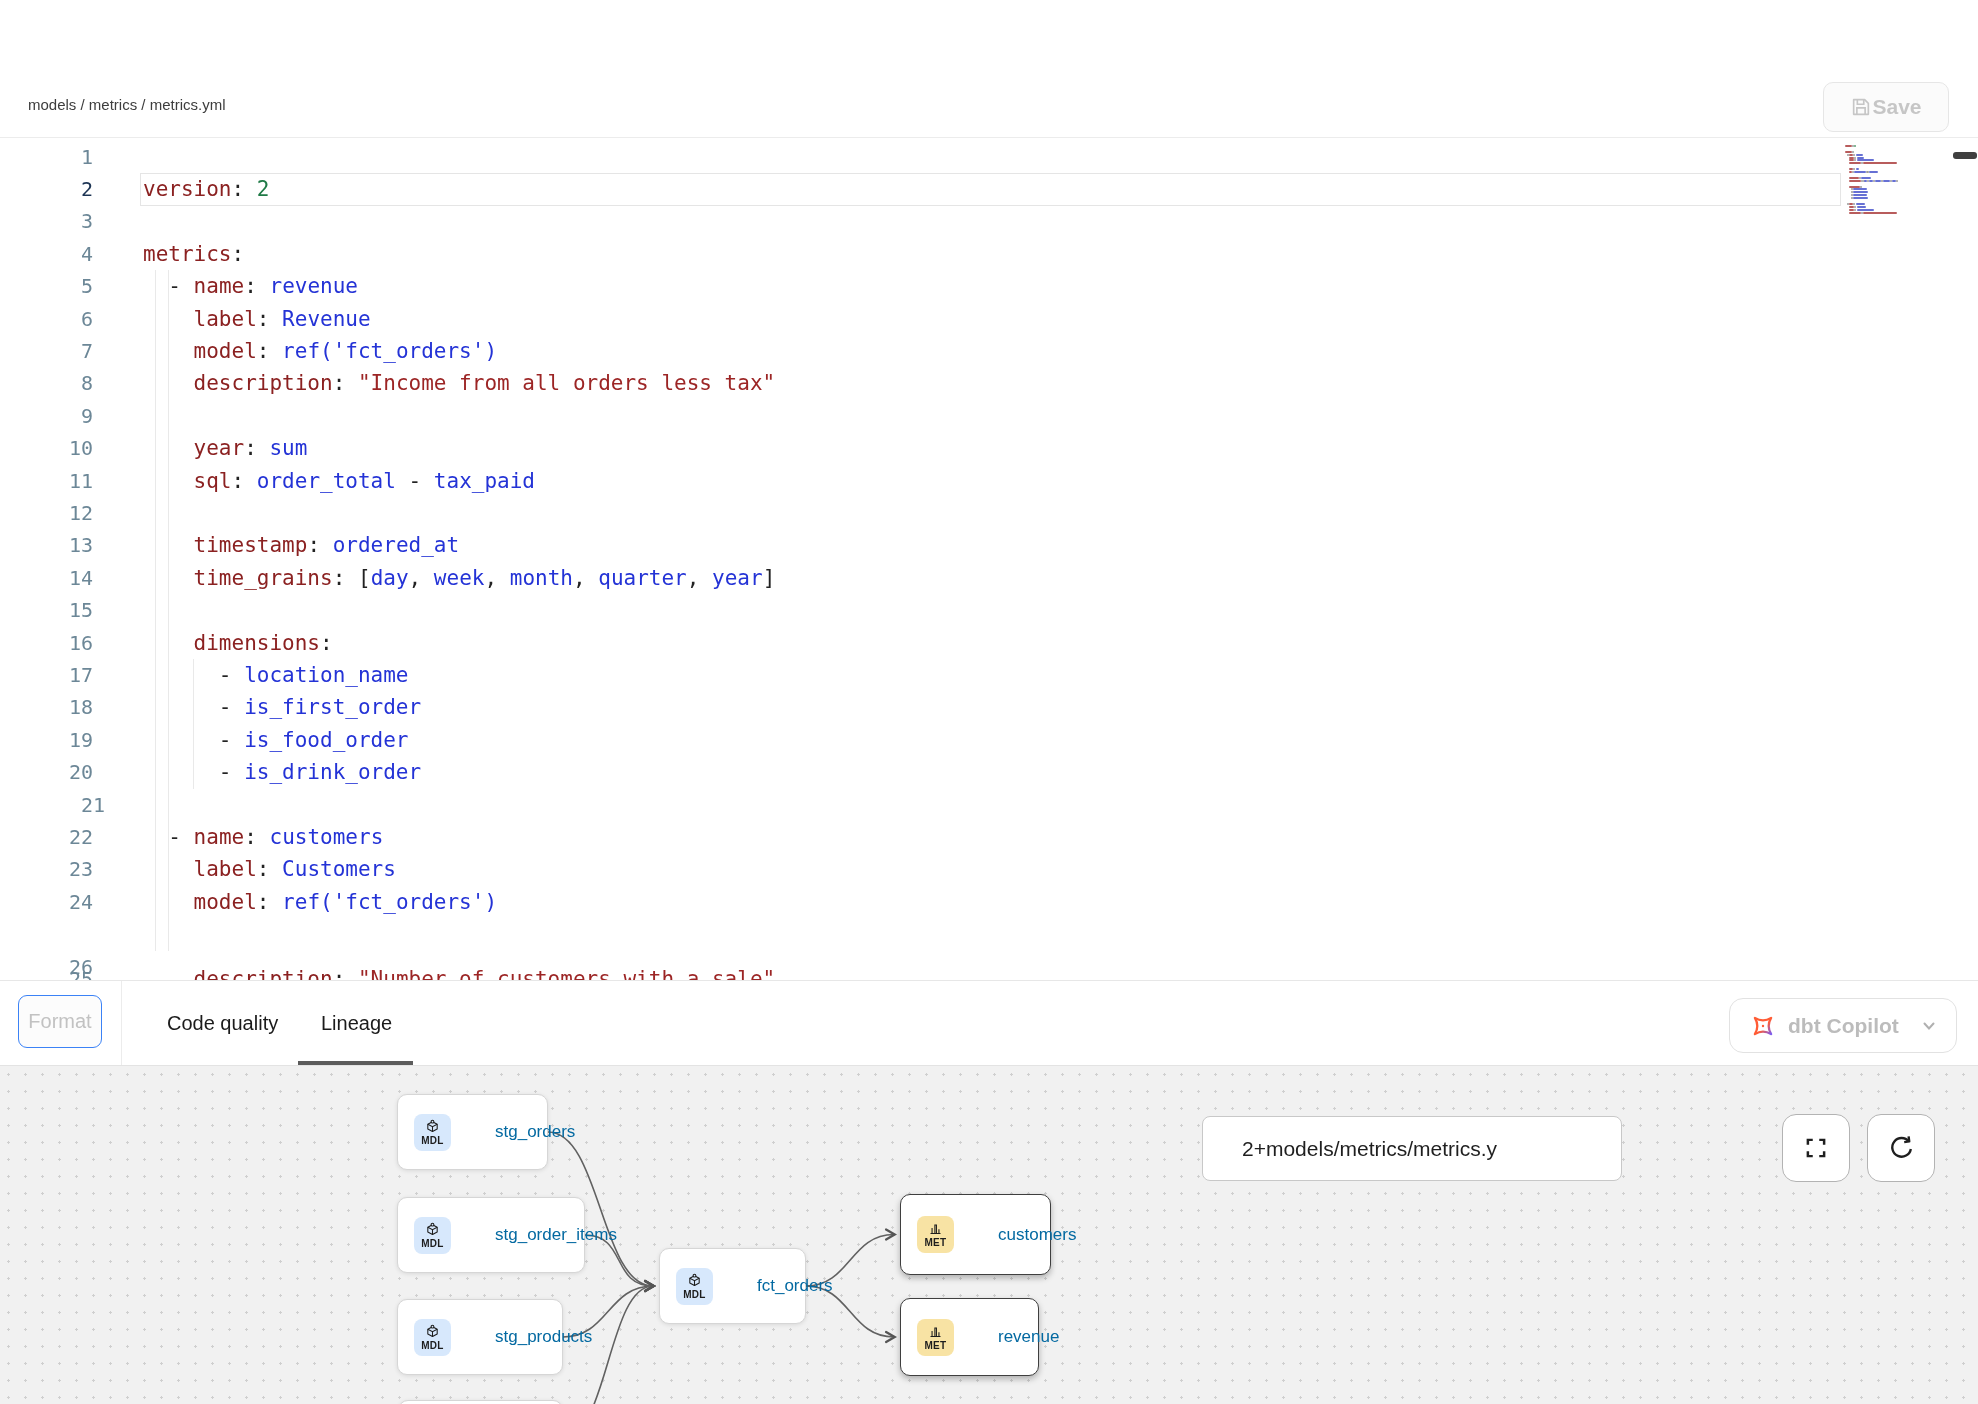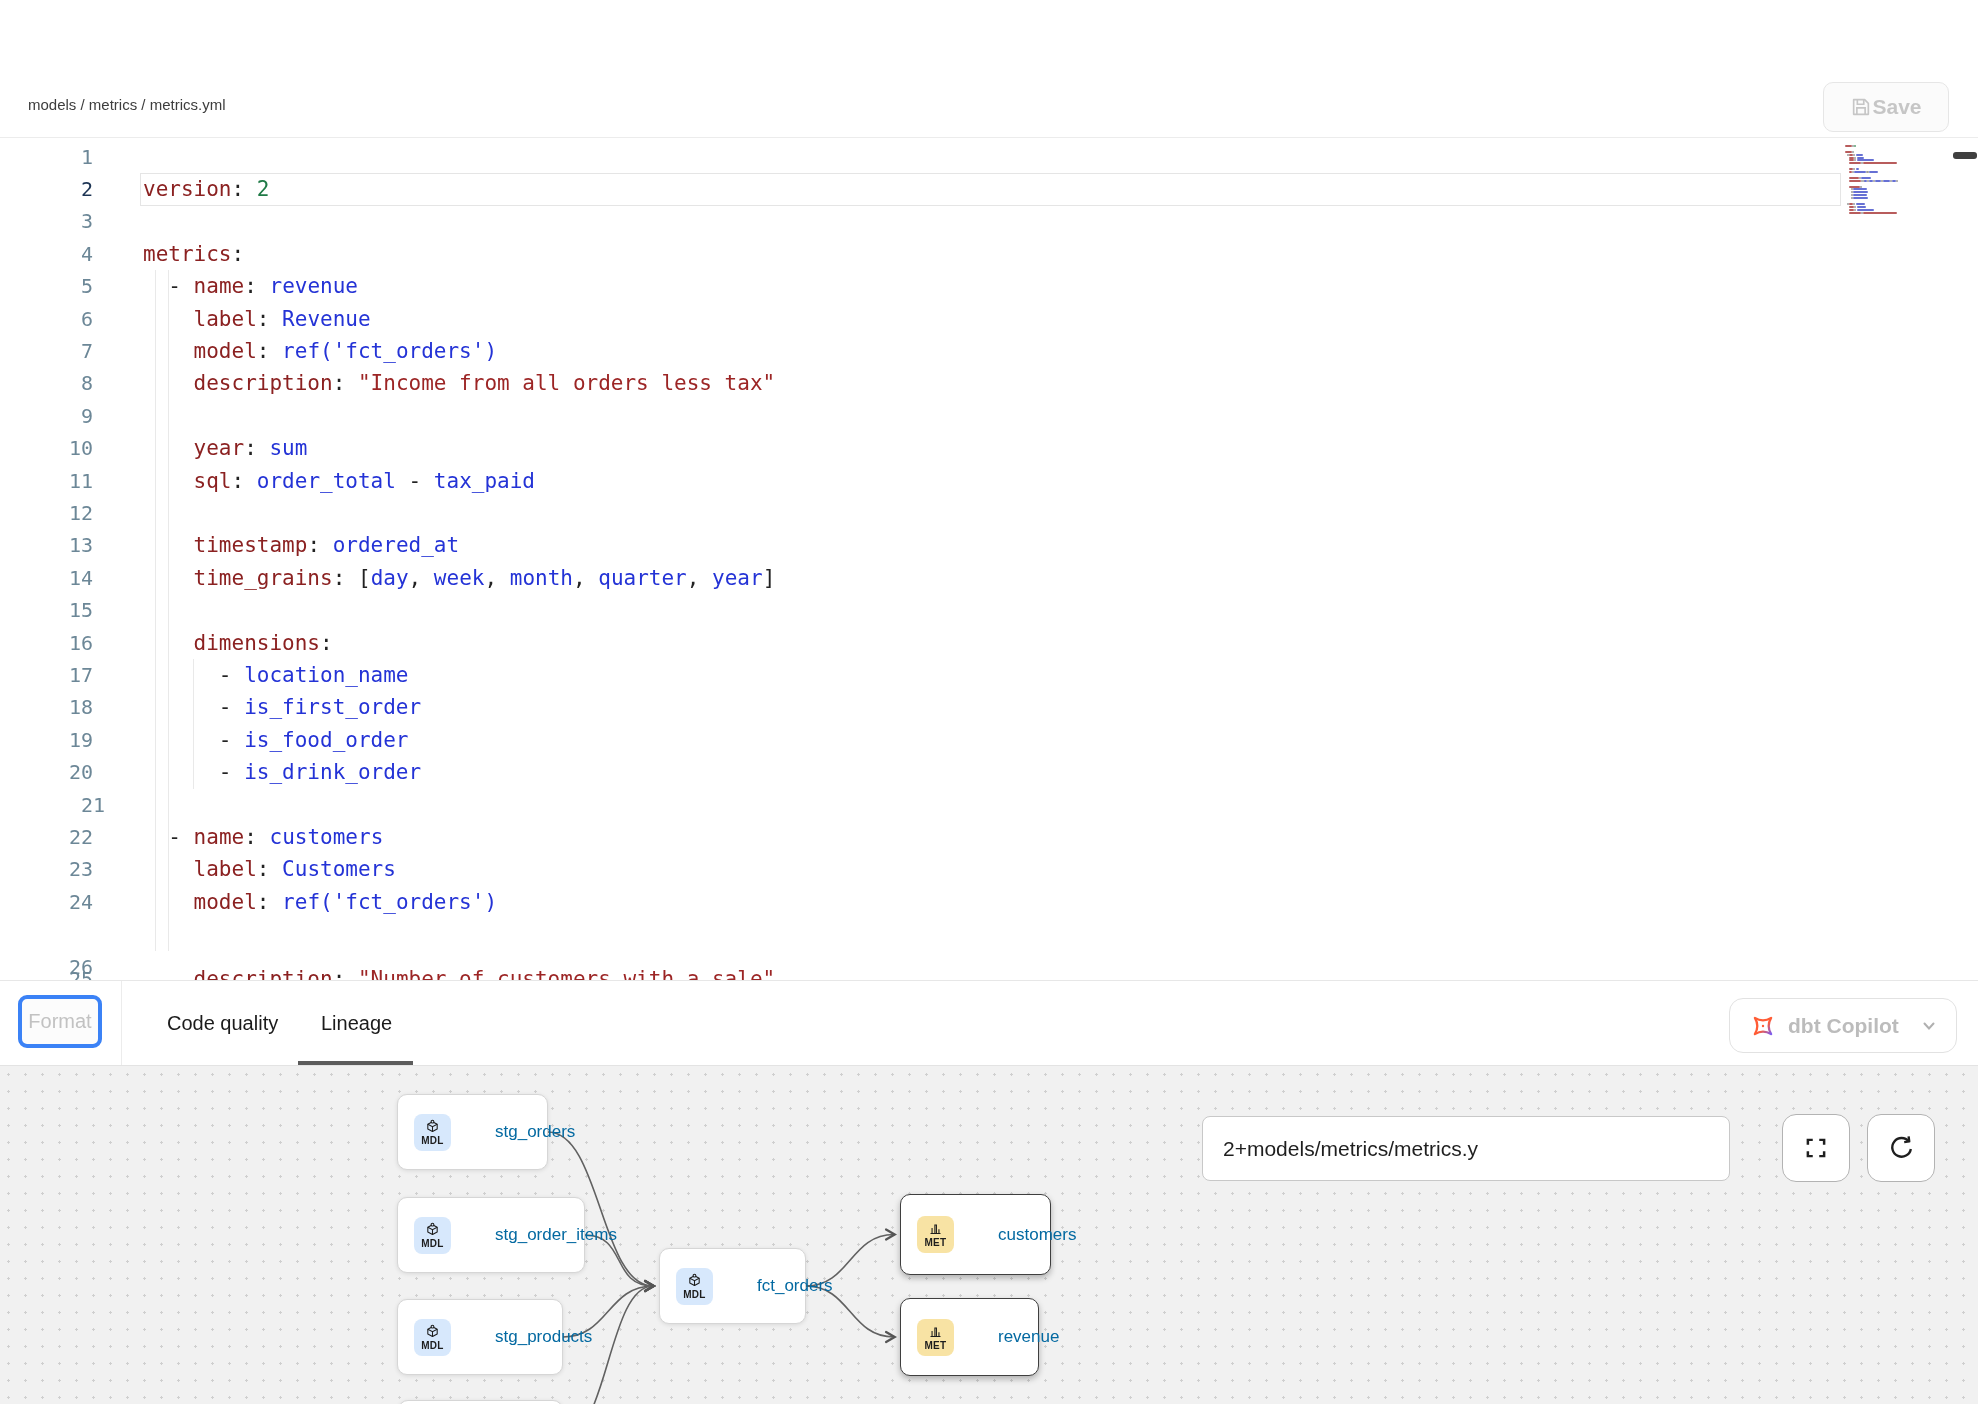--- a/index.html
+++ b/index.html
@@ -44,21 +44,21 @@
   .mm-row { position:absolute; height:2px; }
   .mm-seg { position:absolute; height:2px; border-radius:1px; }
   .mm-key,.mm-str { background:#b85c5c; } .mm-val { background:#6670d4; }
   .mm-num { background:#5ba075; } .mm-pun { background:#9a9a9a; }
   .vscroll { position:absolute; left:1953px; top:14px; width:24px; height:7px; background:#3f3f3f; border-radius:3px; }
 
   
   .footer { position:absolute; left:0; top:980px; width:1978px; height:85px; background:#fff;
             border-top:1px solid #e7e7e7; }
   .format-btn { position:absolute; left:18px; top:14px; width:84px; height:53px; background:#fcfcfc;
-                border:4px solid #3b82f6; border-radius:9px; display:flex; align-items:center;
+                border:1px solid #3b82f6; border-radius:9px; display:flex; align-items:center;
                 justify-content:center; color:#c2c2c2; font-size:20px; font-weight:500; }
   .footer-sep { position:absolute; left:121px; top:0; width:1px; height:84px; background:#ececec; }
   .ftab { position:absolute; top:0; height:84px; display:flex; align-items:center;
           font-size:20px; color:#1b1b1b; cursor:pointer; }
   .ftab.active { font-weight:500; }
   .ftab-underline { position:absolute; left:298px; top:80px; width:115px; height:4px; background:#5c5c5c; }
   .copilot-btn { position:absolute; left:1729px; top:17px; width:228px; height:55px; background:#fff;
                  border:1px solid #e2e2e2; border-radius:14px; display:flex; align-items:center;
                  padding:0 18px 0 20px; gap:12px; }
   .copilot-label { color:#bcbcbc; font-size:21px; font-weight:600; flex:1; }
@@ -71,22 +71,22 @@
   .node { position:absolute; background:#fff; border:1px solid #d6d6d6; border-radius:10px;
           box-shadow:0 1px 4px rgba(0,0,0,0.10); display:flex; align-items:center; padding-left:16px; gap:14px; }
   .node.sel { border:1.5px solid #3f3f3f; box-shadow:0 3px 6px rgba(0,0,0,0.28); }
   .badge { width:37px; height:37px; border-radius:8px; display:flex; flex-direction:column;
            align-items:center; justify-content:center; flex:0 0 auto; }
   .badge-mdl { background:#d7e8fc; }
   .badge-met { background:#f8e3a4; }
   .badge-txt { font-size:10px; font-weight:600; color:#1d1d1d; letter-spacing:0.3px; margin-top:1px; }
   .node-label { font-size:17px; color:#0369a1; white-space:nowrap;margin-left:30px; }
 
-  .graph-ctl { position:absolute; left:1202px; top:50px; width:528px; height:65px; background:#fff;
-               border:1px solid #c8c8c8; border-radius:8px; display:flex; overflow:hidden; }
+  .graph-ctl { position:absolute; left:1202px; top:50px; width:420px; height:65px; background:#fff;
+               border:1px solid #c8c8c8; border-radius:8px; display:flex; overflow:hidden;padding-left:19px; }
   .graph-input { width:343px; height:100%; border:none; outline:none; padding:0 14px 0 20px;
                  font-family:"Liberation Sans", sans-serif; font-size:21px; color:#1f1f1f; background:transparent; }
   .update-btn { width:185px; height:100%; border-left:1px solid #d9d9d9; display:flex; align-items:center;
                 justify-content:center; font-size:21px; font-weight:600; color:#161616; background:#fff; cursor:pointer; }
   .sq-btn { position:absolute; top:48px; width:68px; height:68px; background:#fff; border:1px solid #b3b3b3;
             border-radius:14px; display:flex; align-items:center; justify-content:center; cursor:pointer; }
   .sq-fullscreen { left:1782px; } .sq-refresh { left:1867px; }
 
   svg.icon { display:block; }
 </style>

